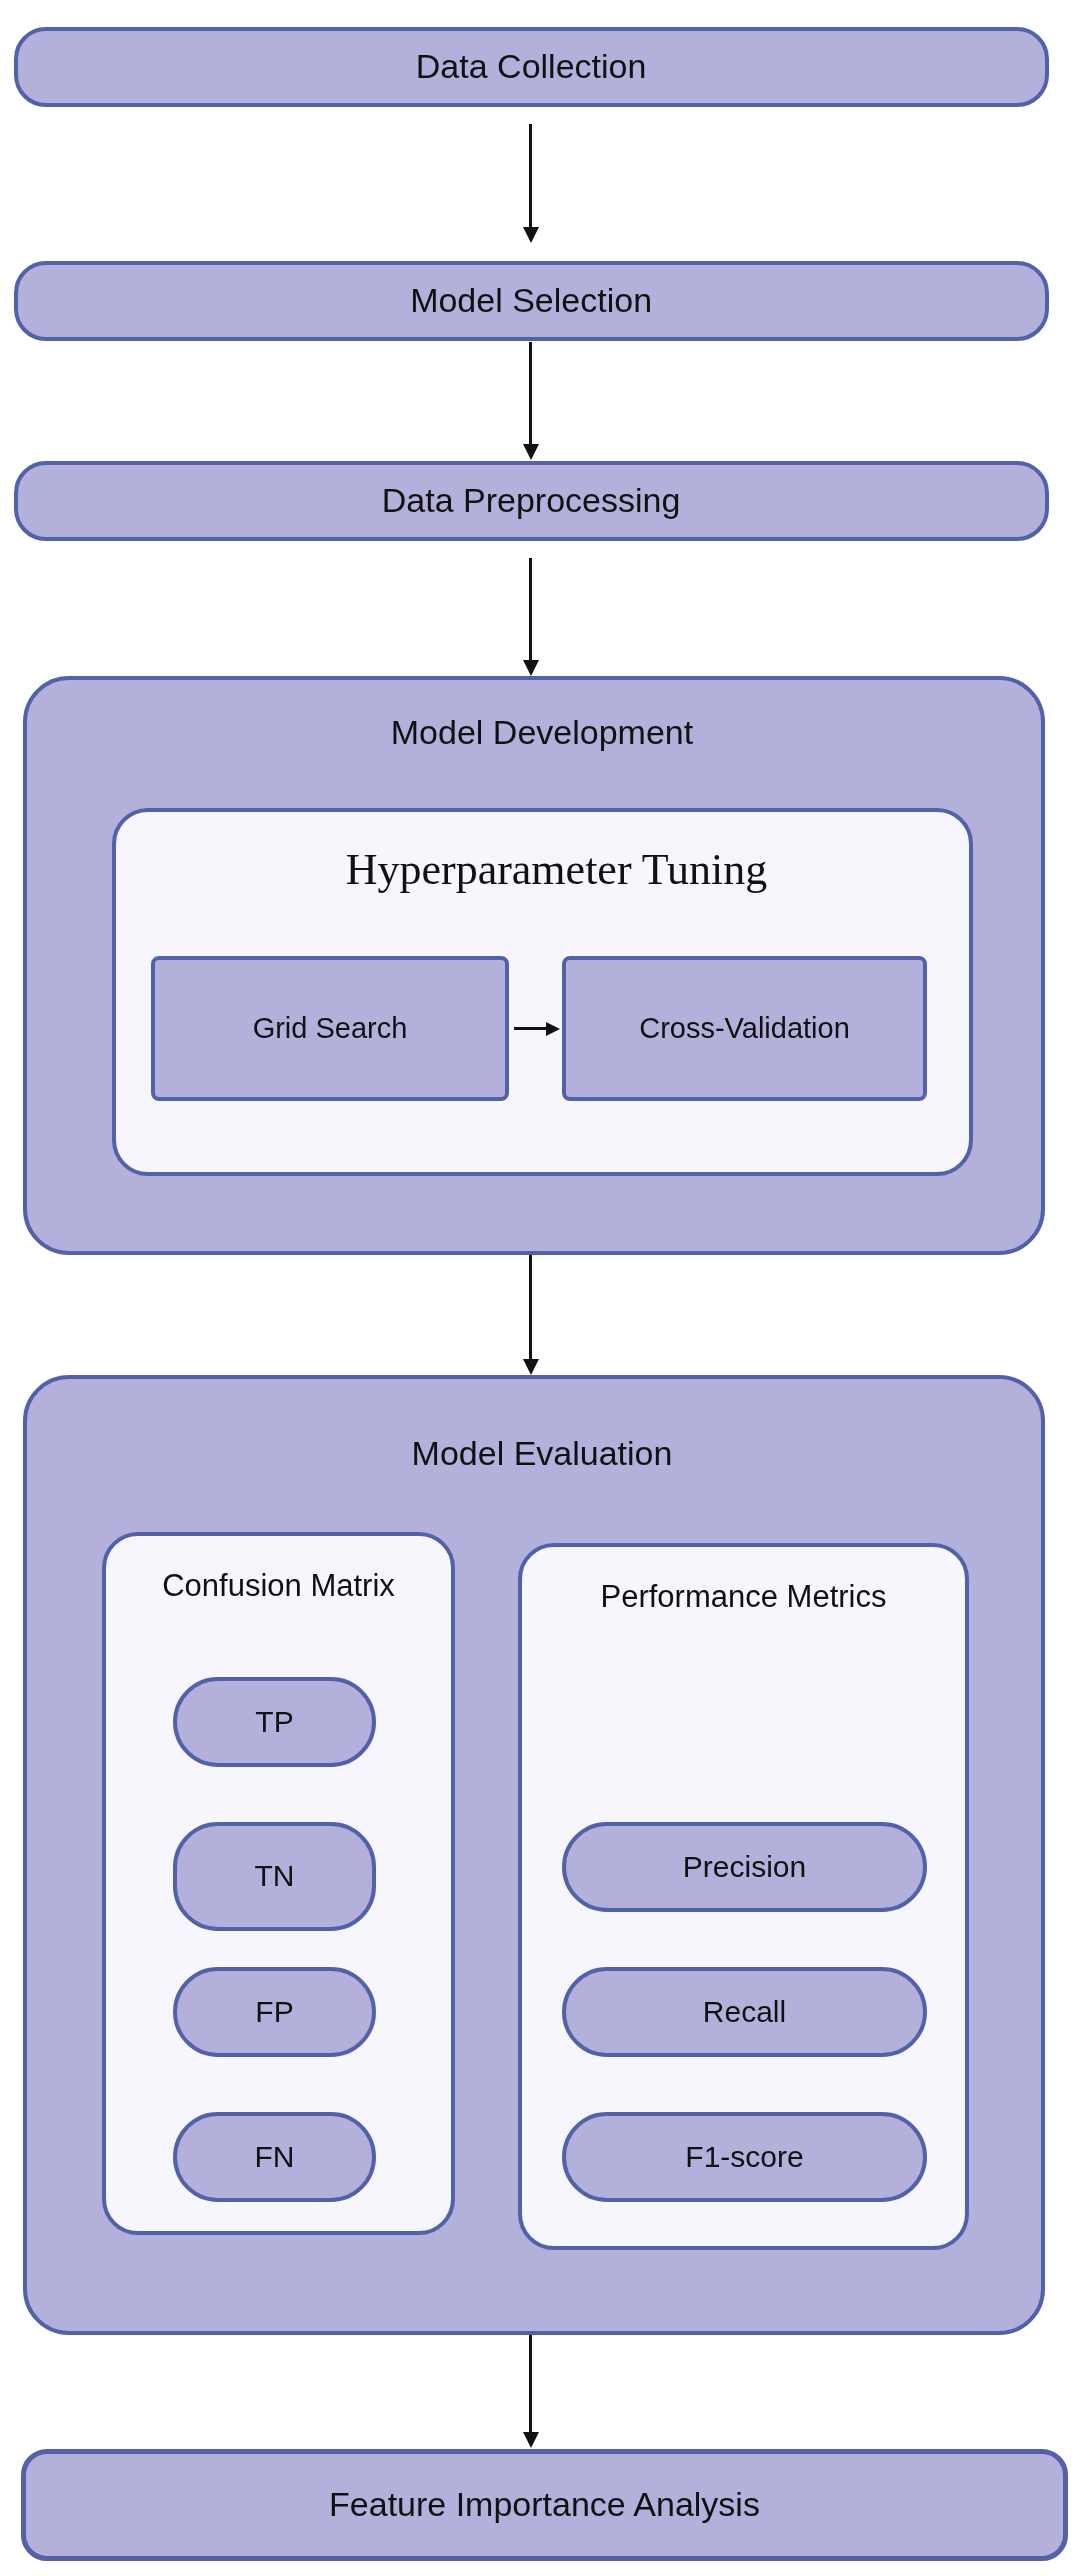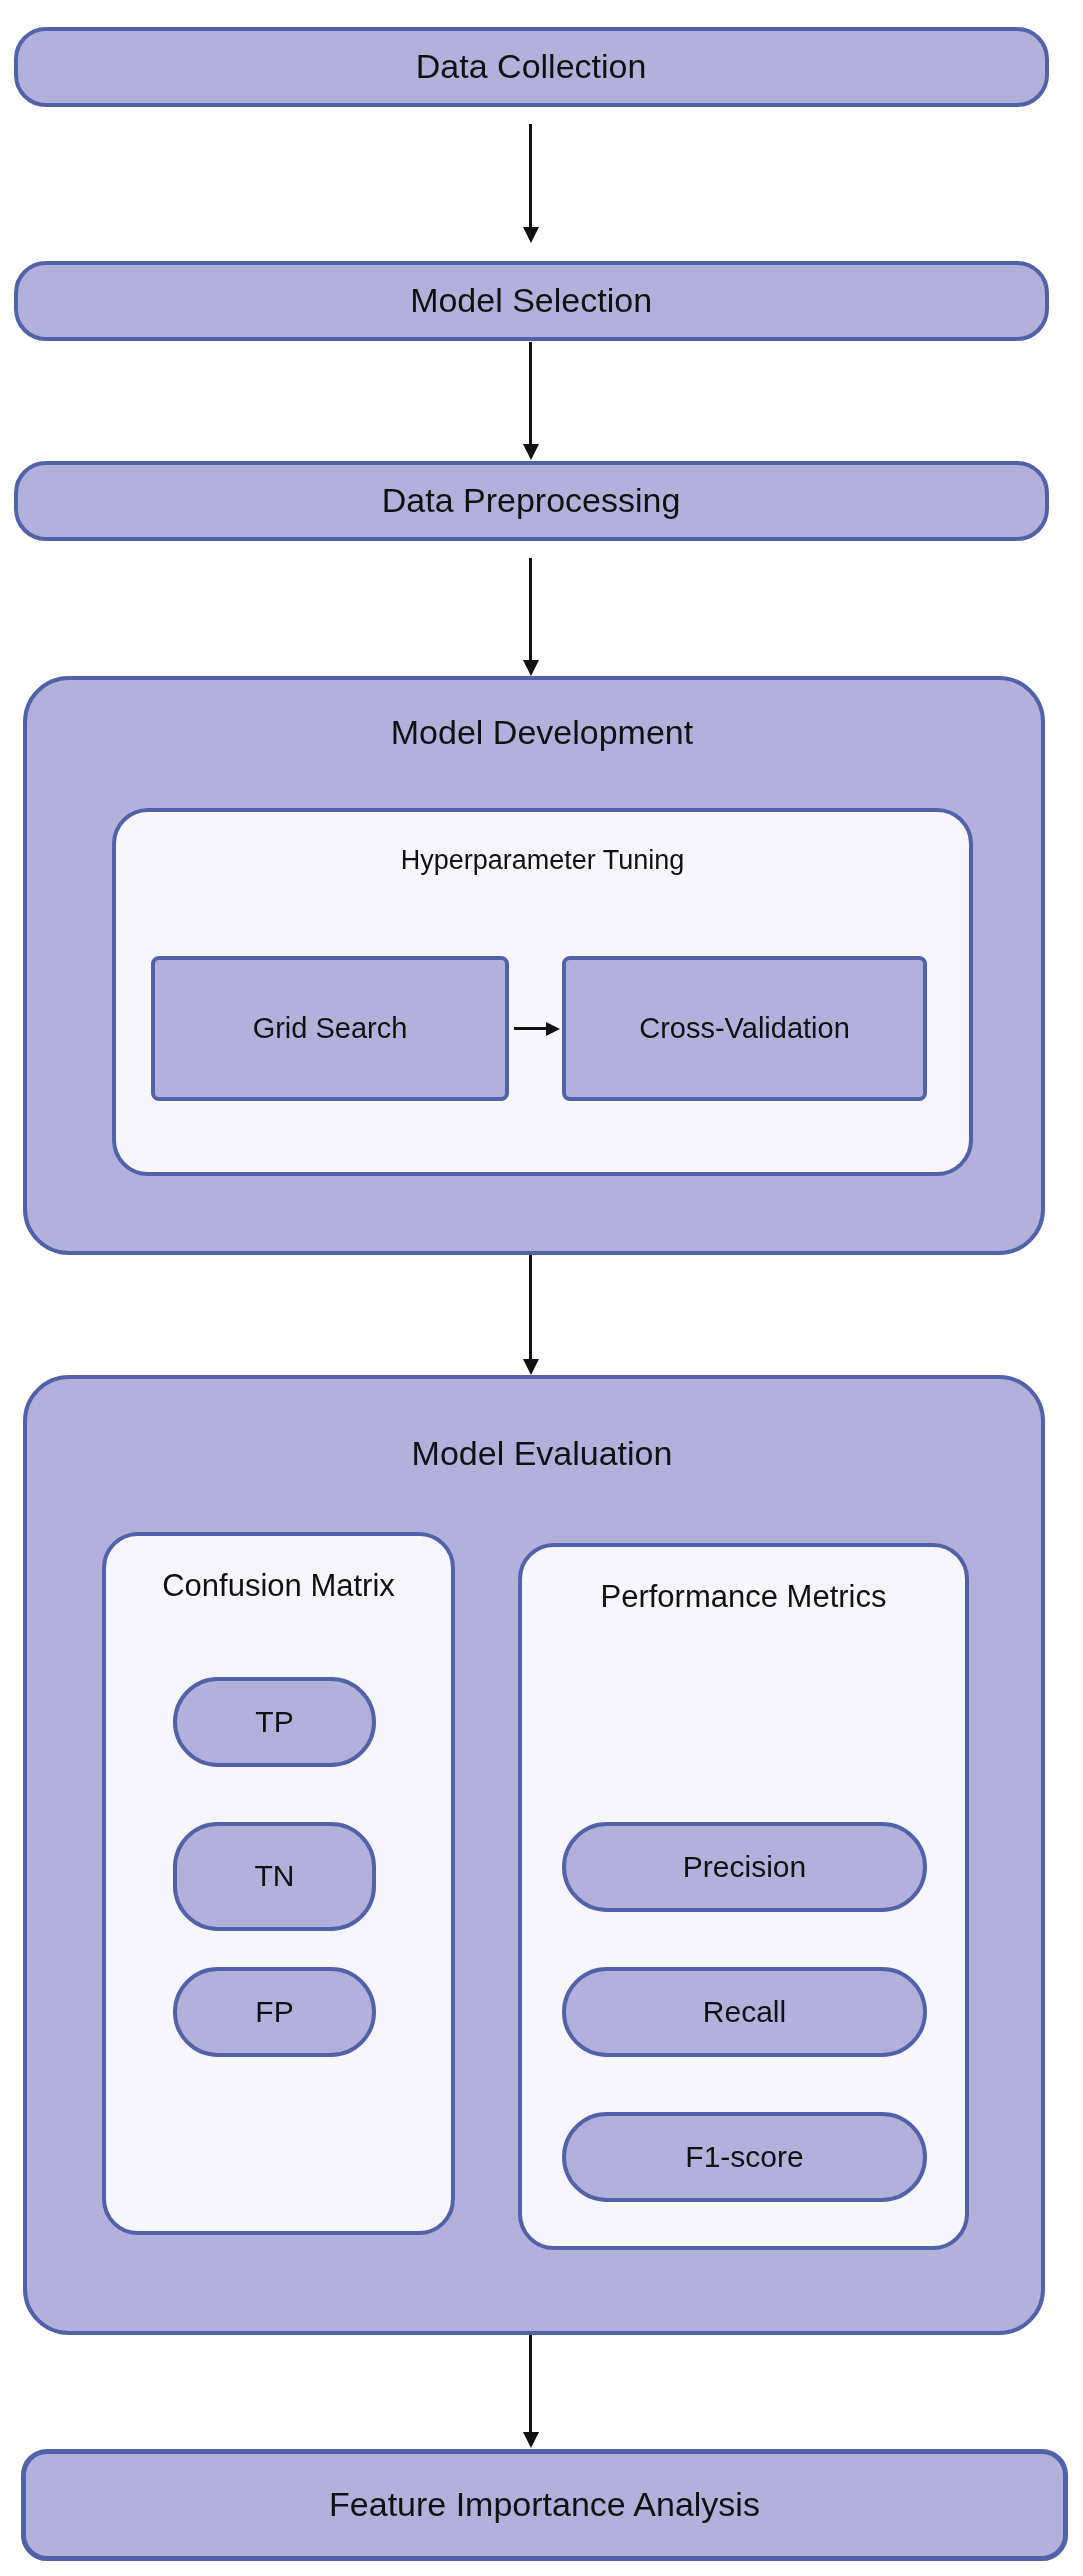--- a/index.html
+++ b/index.html
@@ -118,21 +118,21 @@
   <div class="node row-node" style="top:461px;">
     <span>Data Preprocessing</span>
   </div>
 
   <div class="arrow-v" style="left:529px; top:558px; height:102px;"></div>
 
   <div class="group" style="left:23px; top:676px; width:1022px; height:579px;"></div>
   <div class="group-title" style="top:713px;">Model Development</div>
 
   <div class="panel" style="left:112px; top:808px; width:861px; height:368px;"></div>
-  <div class="panel-title" style="top:845px; left:112px; width:861px; font-size:27px;">Hyperparameter Tuning</div>
+  <div class="panel-title" style="top:845px; left:126px; width:861px; font-size:44px;font-family:Liberation Serif, serif;">Hyperparameter Tuning</div>
 
   <div class="node dev-node" style="left:151px; top:956px; width:358px; height:145px;">
     <span>Grid Search</span>
   </div>
 
   <div class="arrow-h" style="left:514px; top:1027px; width:32px;"></div>
 
   <div class="node dev-node" style="left:562px; top:956px; width:365px; height:145px;">
     <span>Cross-Validation</span>
   </div>
@@ -147,20 +147,23 @@
 
   <div class="node pill" style="left:173px; top:1677px; width:203px; height:90px;">
     <span>TP</span>
   </div>
   <div class="node pill" style="left:173px; top:1822px; width:203px; height:109px;">
     <span>TN</span>
   </div>
   <div class="node pill" style="left:173px; top:1967px; width:203px; height:90px;">
     <span>FP</span>
   </div>
+  <div class="node pill" style="left:173px; top:2112px; width:203px; height:90px;">
+    <span>FN</span>
+  </div>
 
   <div class="panel" style="left:518px; top:1543px; width:451px; height:707px;"></div>
   <div class="panel-title" style="top:1579px; left:518px; width:451px;">Performance Metrics</div>
 
   <div class="node pill" style="left:562px; top:1822px; width:365px; height:90px;">
     <span>Precision</span>
   </div>
   <div class="node pill" style="left:562px; top:1967px; width:365px; height:90px;">
     <span>Recall</span>
   </div>

